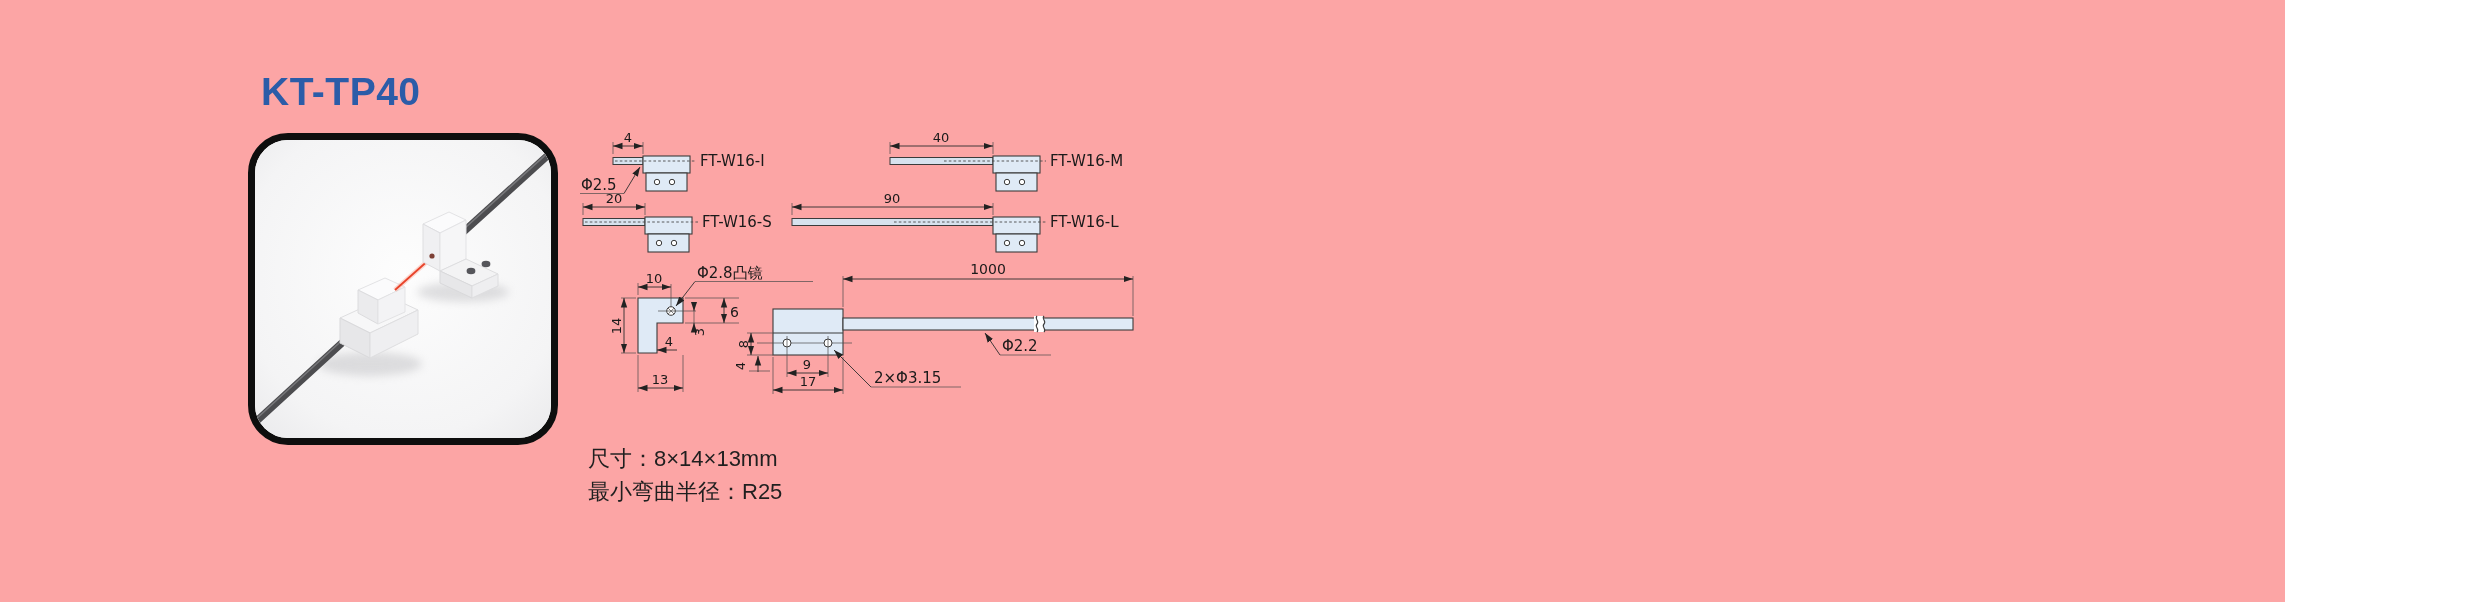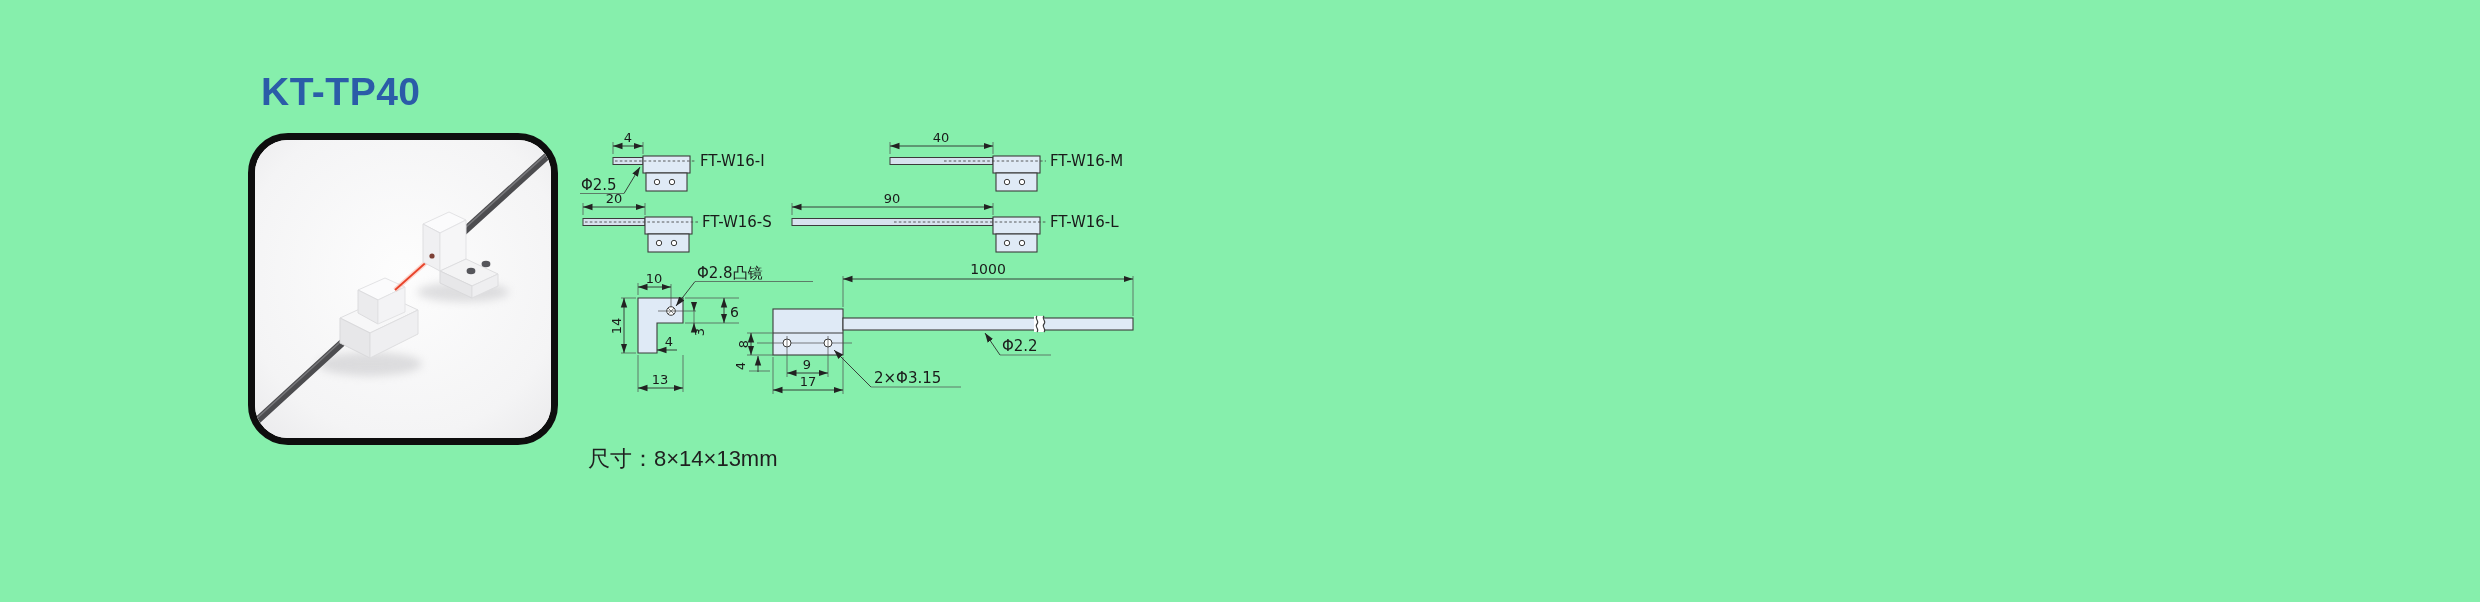--- a/index.html
+++ b/index.html
@@ -1,16 +1,16 @@
 <!DOCTYPE html>
 <html><head>
 <meta charset="utf-8">
 <style>
   html,body{margin:0;padding:0;background:#fff;}
-  .canvas{position:relative;width:2480px;height:602px;background:#86efac;overflow:hidden;
+  .canvas{position:relative;width:2285px;height:602px;background:#fca5a5;overflow:hidden;
           font-family:"Liberation Sans","DejaVu Sans",sans-serif;}
 
   .title{position:absolute;left:261px;top:70px;font-size:39px;font-weight:bold;
          color:#2b5ca8;letter-spacing:.5px;}
 
   .photo-box{position:absolute;left:248px;top:133px;width:310px;height:312px;
              box-sizing:border-box;border:7px solid #0e0e0e;border-radius:40px;
              overflow:hidden;background:#fff;}
   .photo-box svg{display:block;width:100%;height:100%;}
 
@@ -230,15 +230,16 @@
 
       <line class="thin" x1="773" y1="357" x2="773" y2="394"></line>
       <line class="thin" x1="843" y1="357" x2="843" y2="394"></line>
       <line class="dim" x1="773" y1="390" x2="843" y2="390" marker-start="url(#mA)" marker-end="url(#mA)"></line>
       <text class="t13" x="808" y="386" text-anchor="middle">17</text>
     </g>
   </svg>
 
   <div class="notes">
     <div>尺寸：8×14×13mm</div>
+    <div>最小弯曲半径：R25</div>
   </div>
 
 </div>
 
 </body></html>

